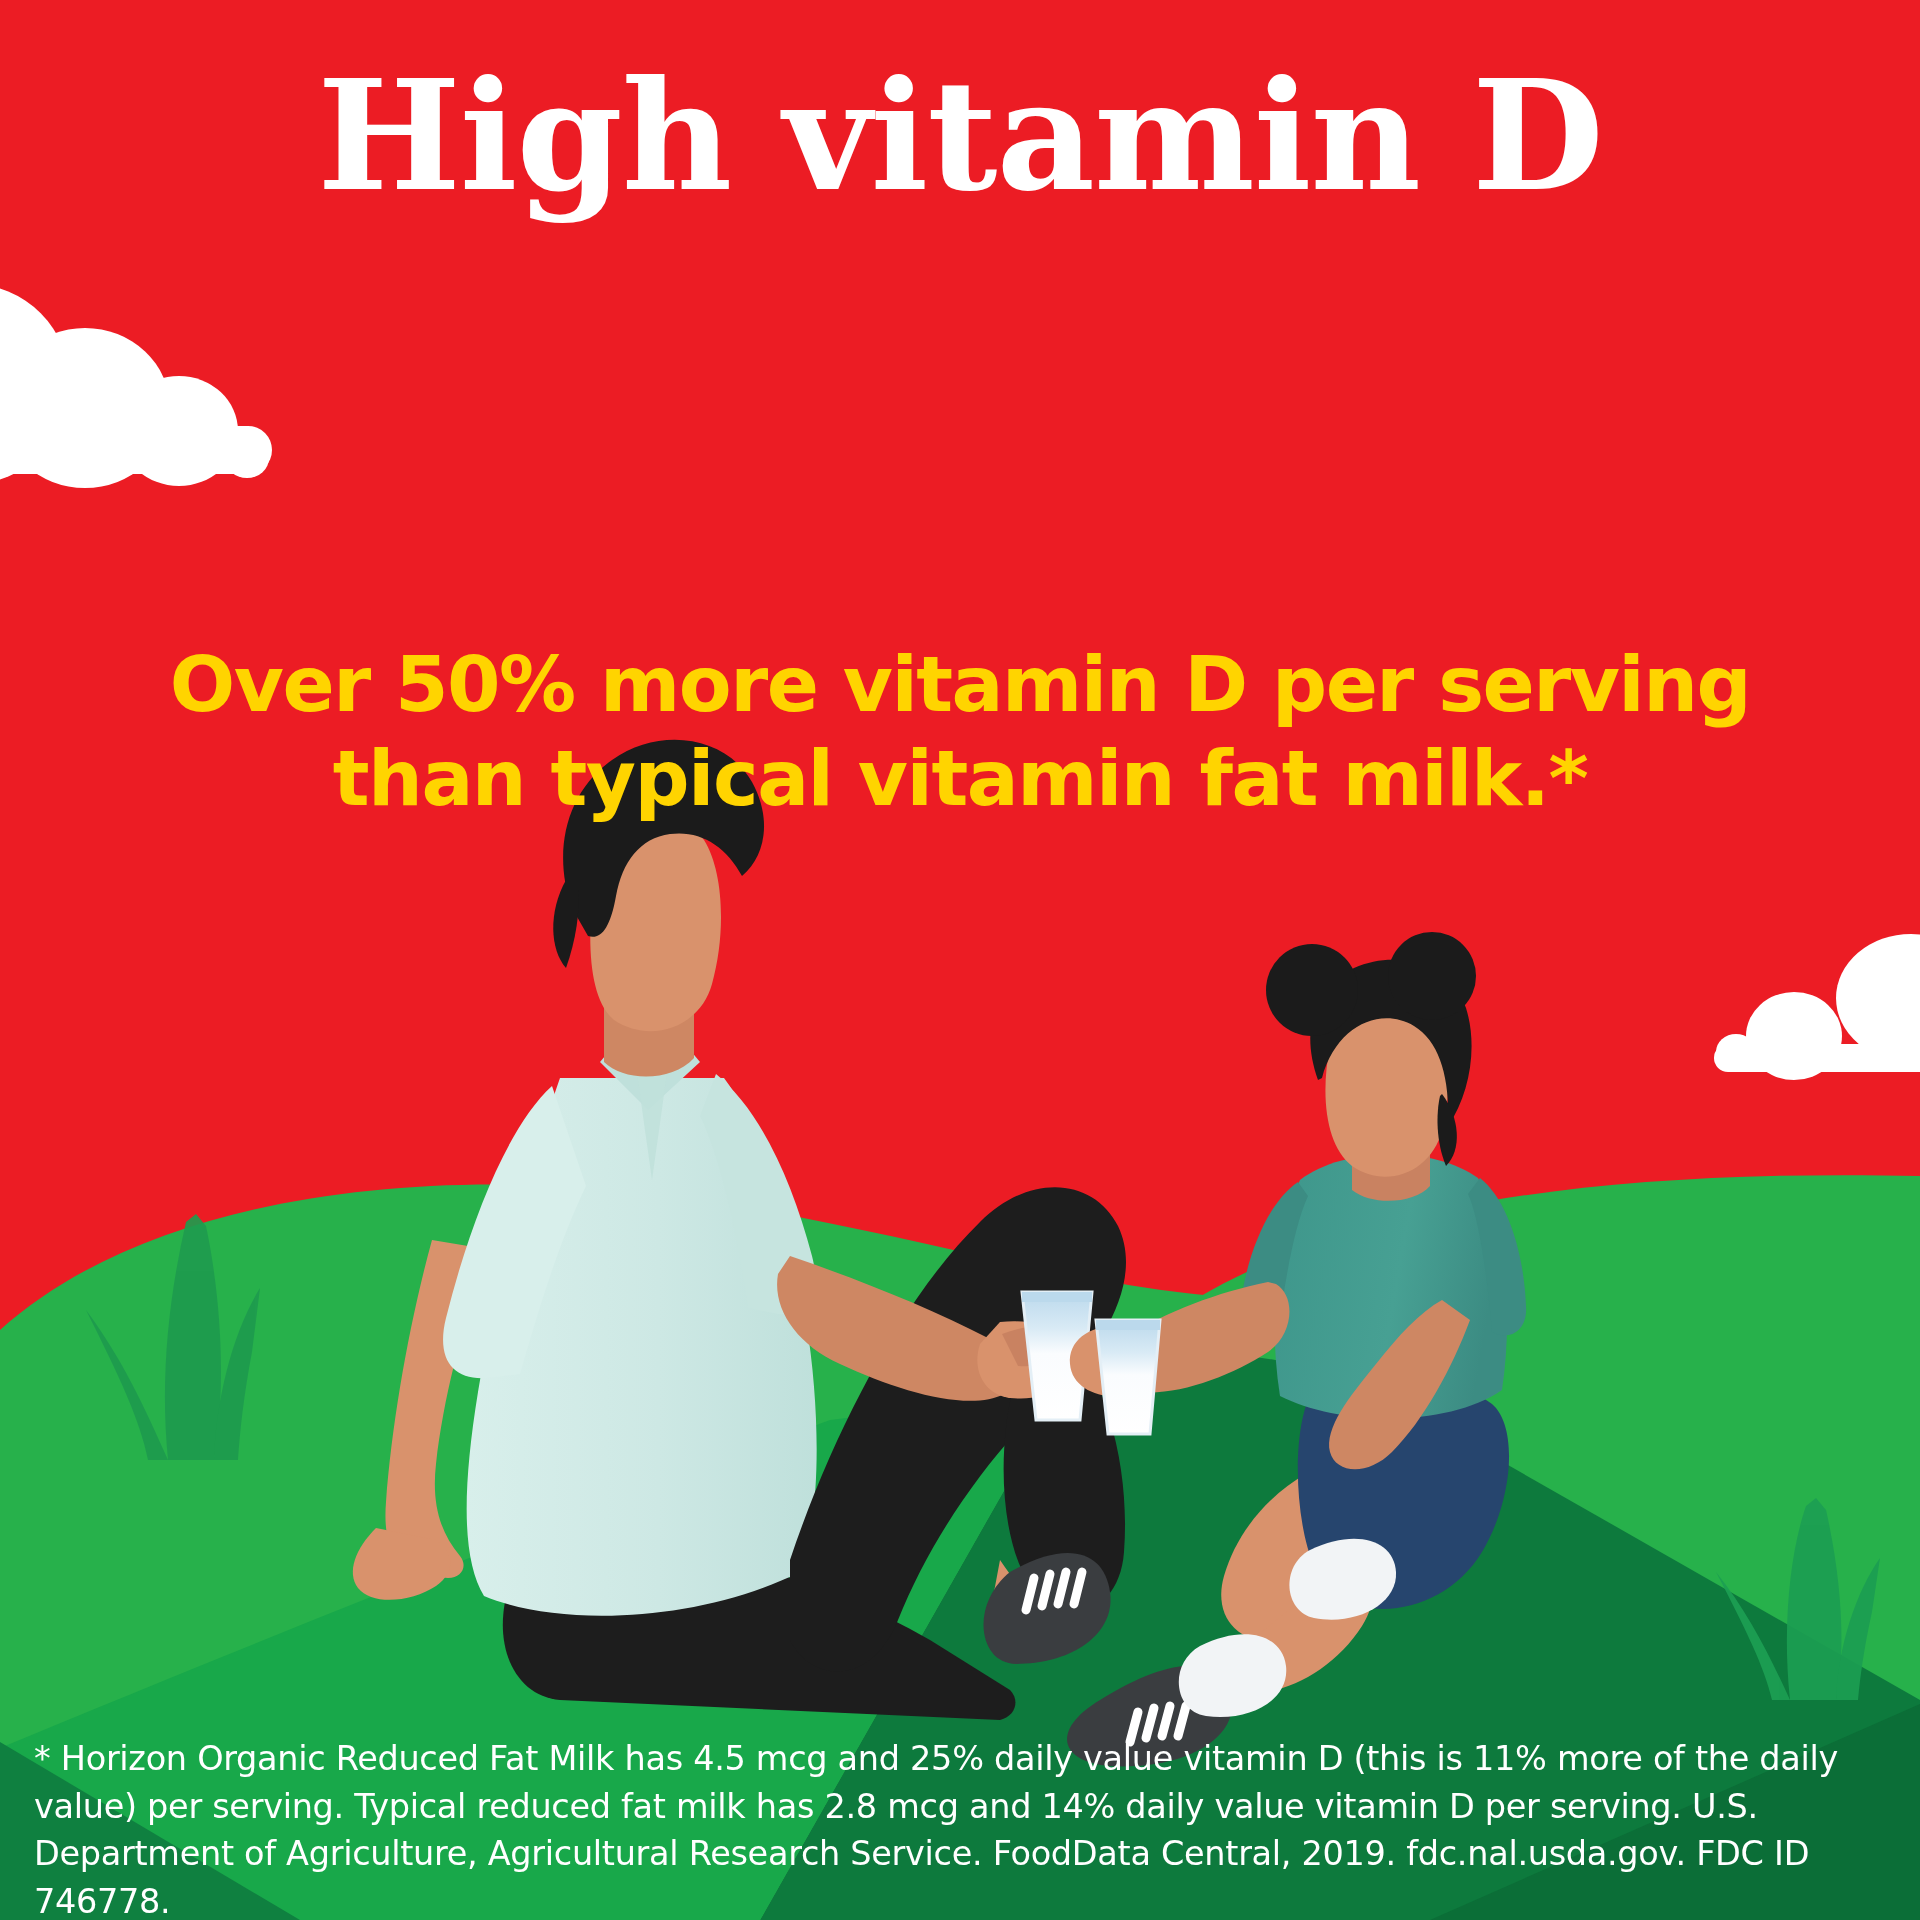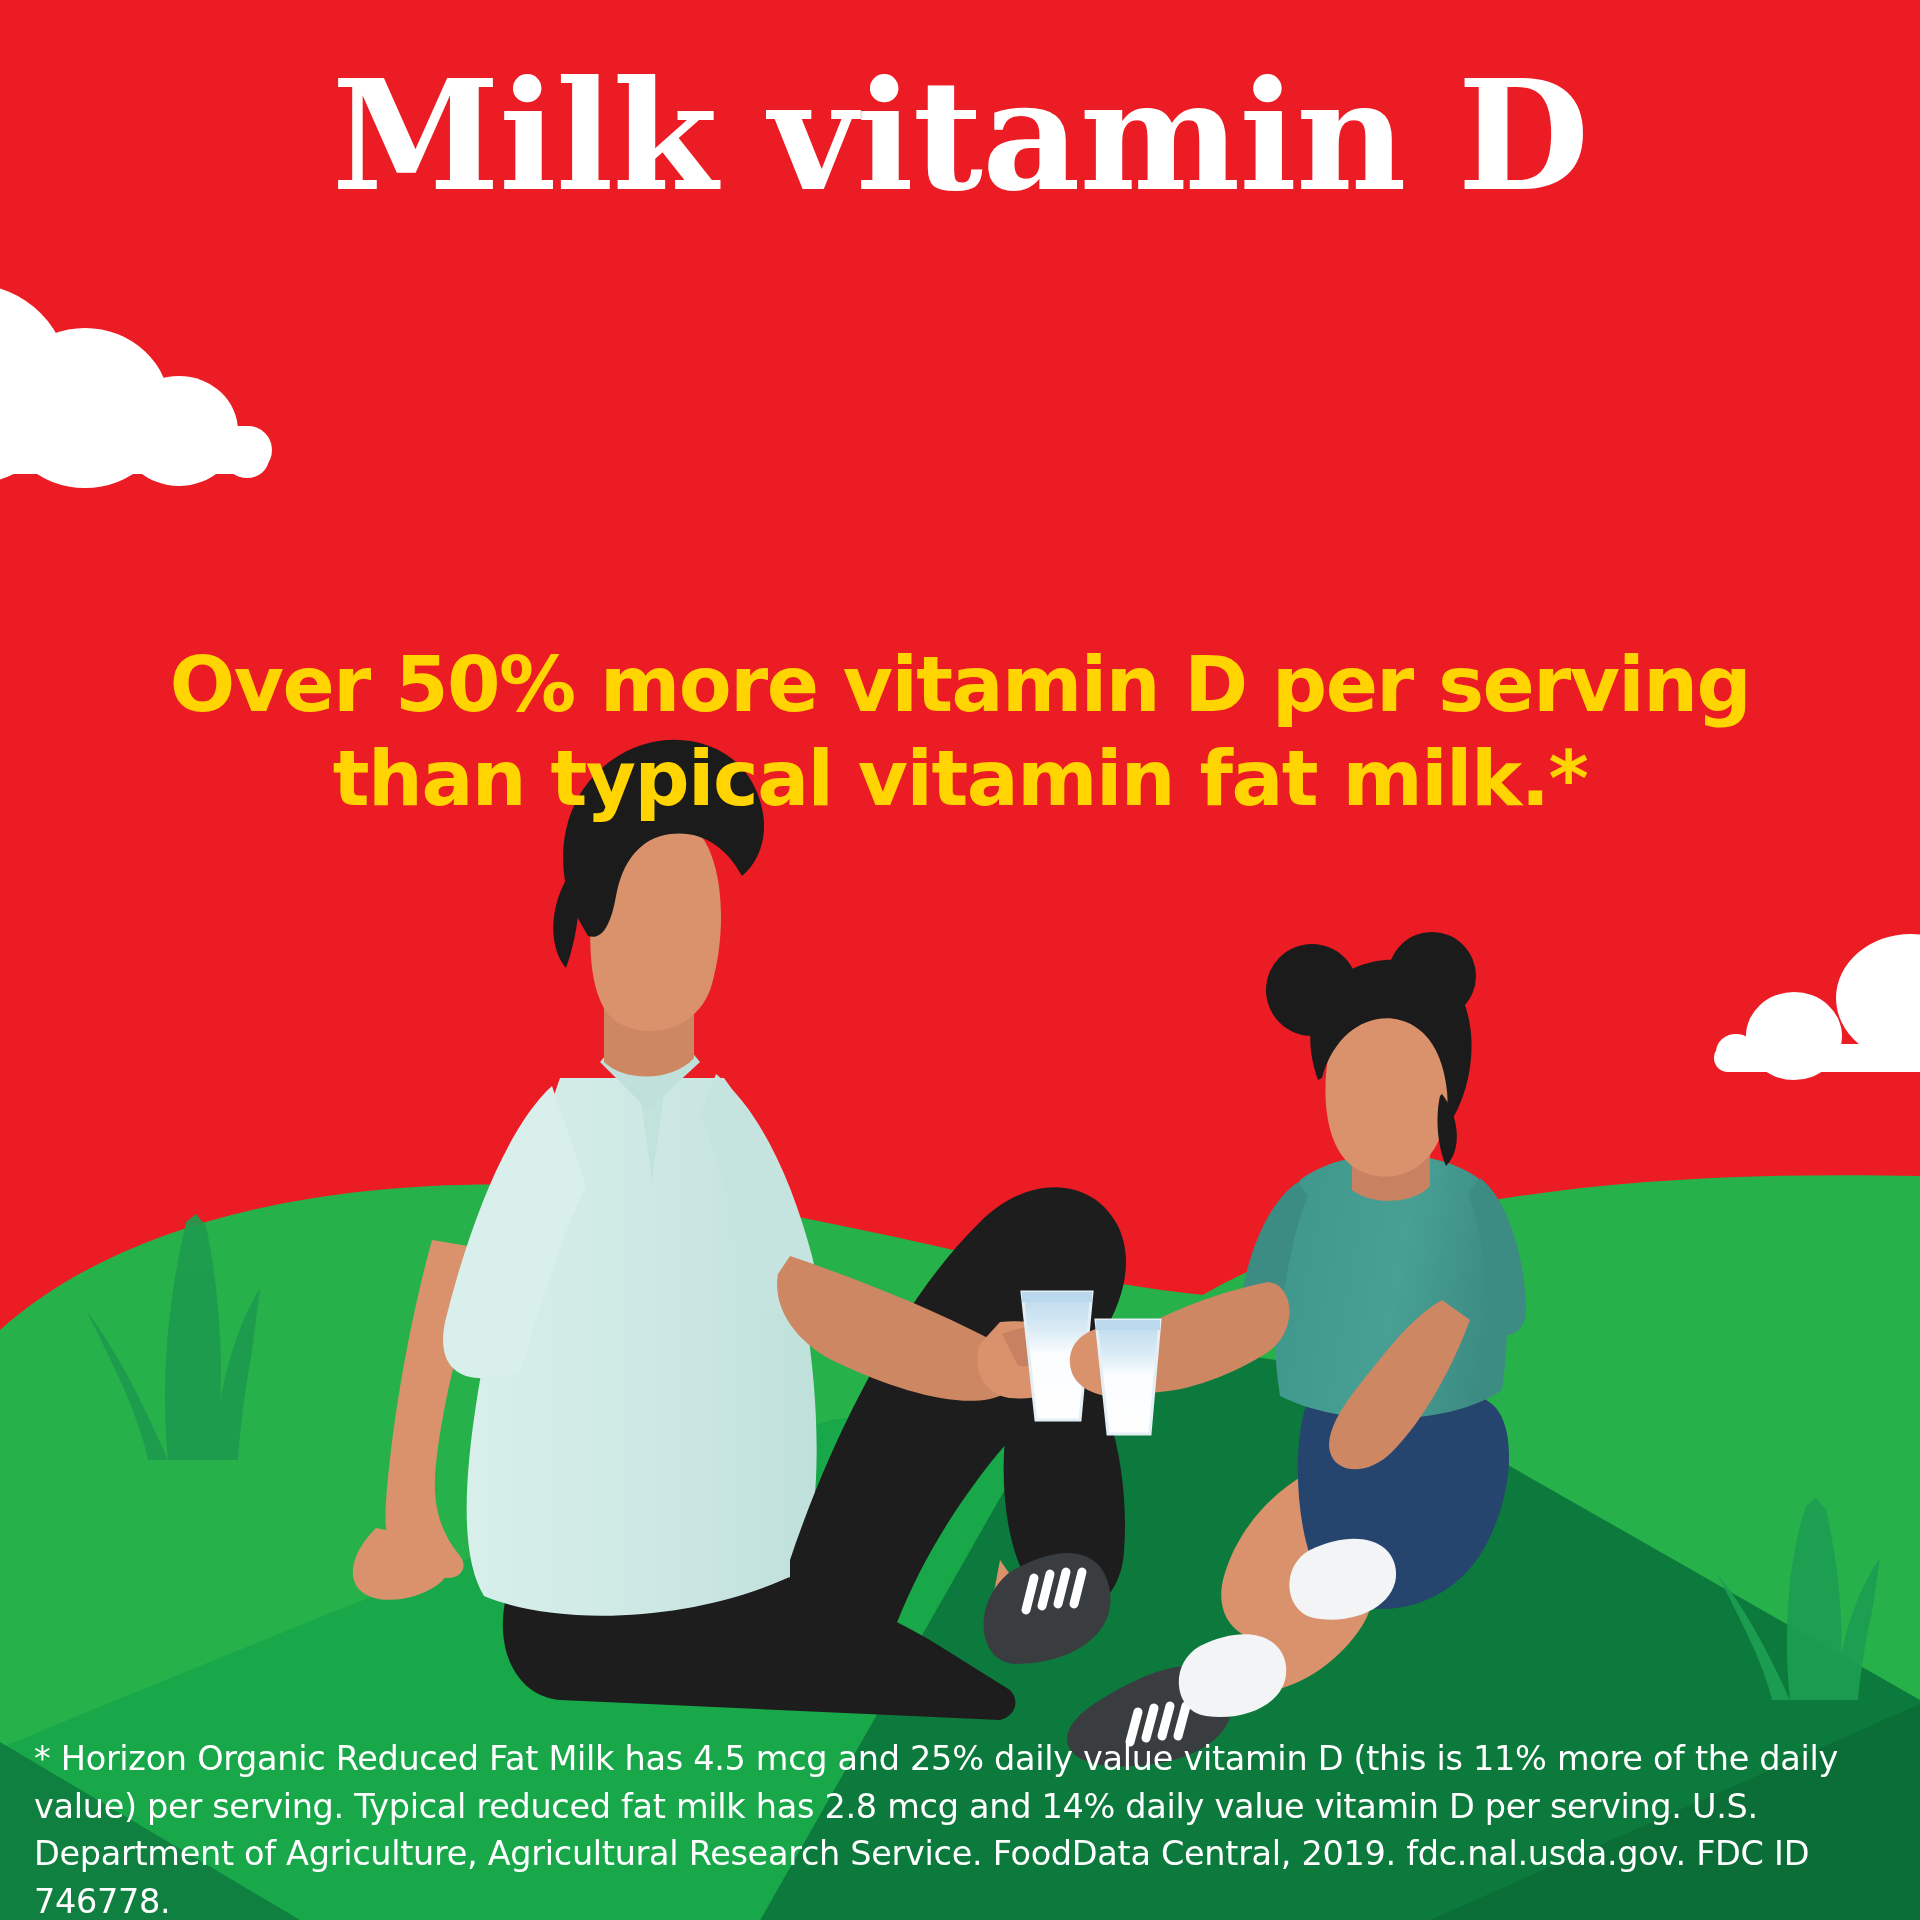--- a/index.html
+++ b/index.html
@@ -360,21 +360,21 @@
       <circle cx="1432" cy="976" r="44" fill="#1B1B1B"></circle>
     </g>
 
     <g>
       <path d="M1096,1320 L1160,1320 L1150,1434 L1108,1434 Z" fill="url(#gMilk)" stroke="#E4EFF6" stroke-width="3"></path>
       <rect x="1096" y="1320" width="64" height="10" fill="#BBD9EC"></rect>
     </g>
   </svg>
 
   <div class="headline">
-    <span class="hl-line">Milk vitamin D</span>
+    <span class="hl-line">High vitamin D</span>
   </div>
 
   <div class="subhead">
     <span class="sh-line">Over 50% more vitamin D per serving</span>
     <span class="sh-line">than typical vitamin fat milk.*</span>
   </div>
 
   <div class="footnote">* Horizon Organic Reduced Fat Milk has 4.5 mcg and 25% daily value vitamin D (this is 11% more of the daily value) per serving. Typical reduced fat milk has 2.8 mcg and 14% daily value vitamin D per serving. U.S. Department of Agriculture, Agricultural Research Service. FoodData Central, 2019. fdc.nal.usda.gov. FDC ID 746778.</div>
 
 </div>

